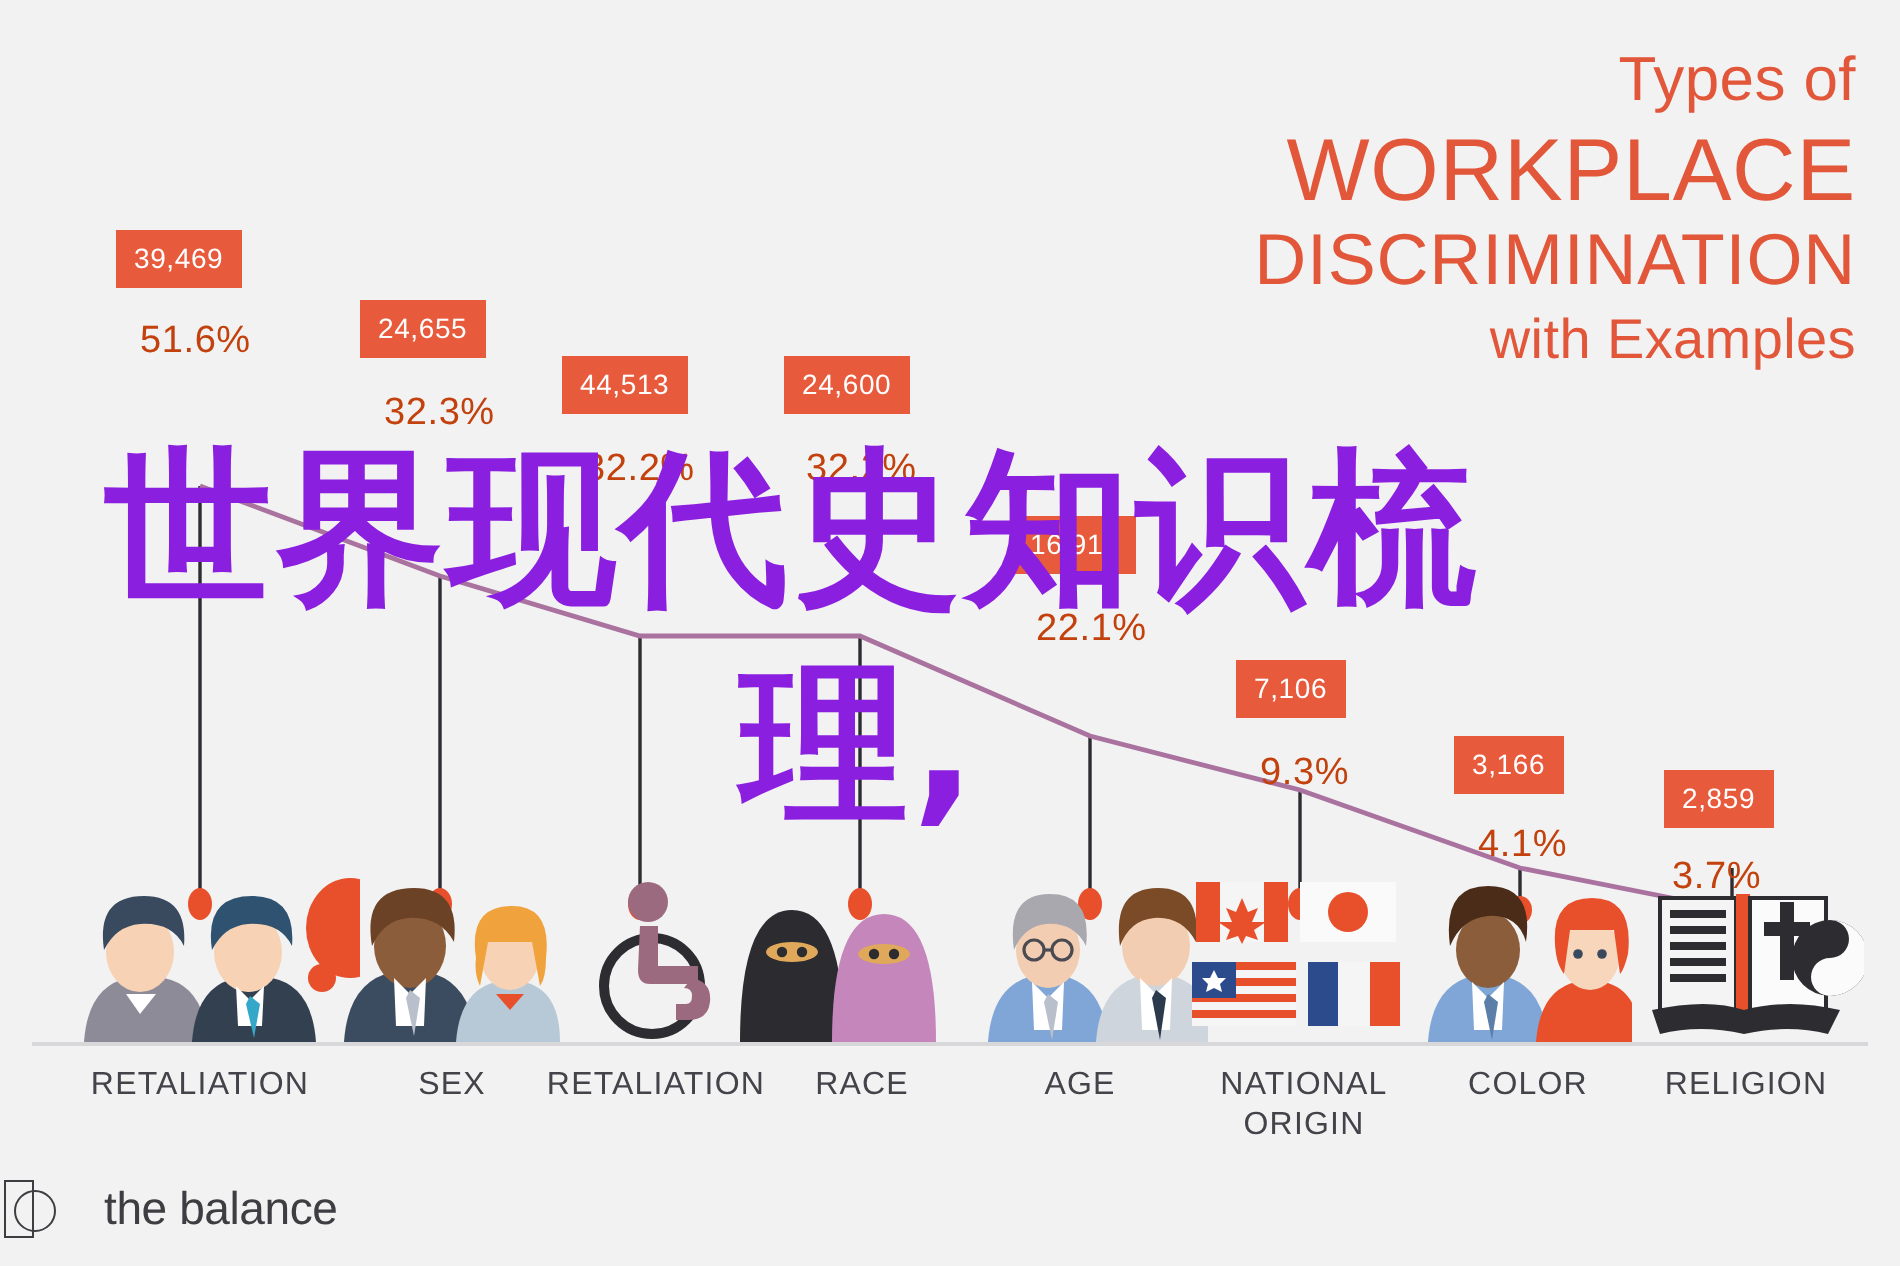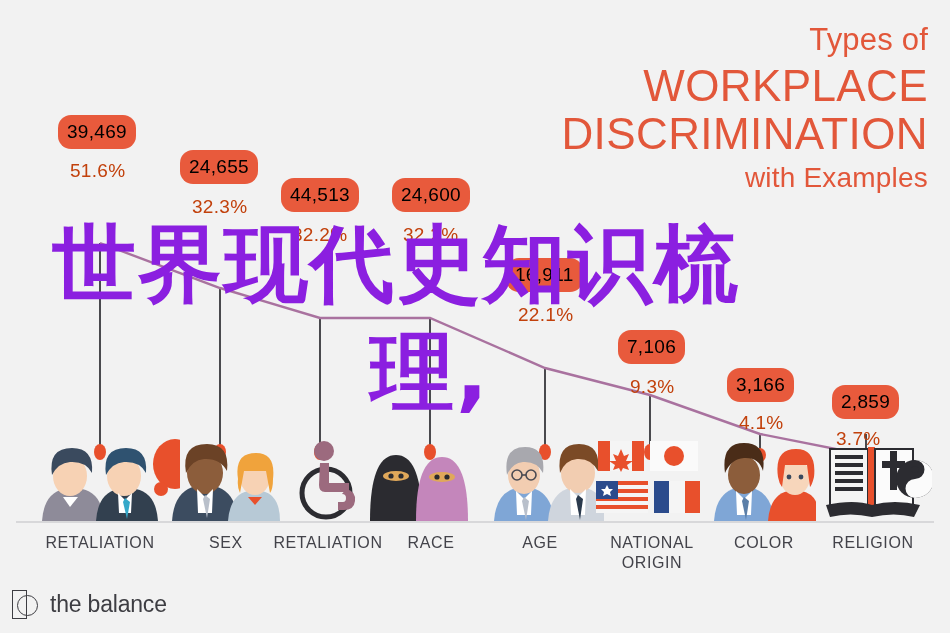--- a/index.html
+++ b/index.html
@@ -9,46 +9,46 @@
     font-family:"Liberation Sans","DejaVu Sans",sans-serif;
     position:relative;
   }
   #stage{position:relative;width:950px;height:633px;background:#f2f2f2;}
 
   
   .title-block{position:absolute;right:22px;top:24px;text-align:right;z-index:6;
     color:#e2573a;line-height:1.05;}
   .t-line1{font-size:31px;font-weight:400;letter-spacing:.2px;}
   .t-line2{font-size:44px;font-weight:400;letter-spacing:.4px;margin-top:6px;}
-  .t-line3{font-size:44px;font-weight:400;letter-spacing:.4px;margin-top:2px;}
+  .t-line3{font-size:36px;font-weight:400;letter-spacing:.4px;margin-top:2px;}
   .t-line4{font-size:28px;font-weight:400;letter-spacing:.2px;margin-top:6px;}
 
   
   .plot{position:absolute;left:0;top:0;width:950px;height:633px;}
   svg.lines{position:absolute;left:0;top:0;width:950px;height:633px;pointer-events:none;}
 
   
-  .chip{position:absolute;background:#e85a3c;color:#000000;
-    font-size:19px;line-height:1;padding:7px 9px 8px 9px;white-space:nowrap;
-    letter-spacing:.3px;border-radius:13px;}
+  .chip{position:absolute;background:#e85a3c;color:#ffffff;
+    font-size:14px;line-height:1;padding:7px 9px 8px 9px;white-space:nowrap;
+    letter-spacing:.3px;}
   .pct{position:absolute;color:#c2410c;font-size:19px;white-space:nowrap;letter-spacing:.3px;}
 
   
   .baseline{position:absolute;left:16px;top:521px;width:918px;height:2px;background:#d8d8da;}
 
   
   .catrow{position:absolute;left:0;top:533px;width:930px;height:60px;}
   .cat{position:absolute;text-align:center;color:#43434a;font-size:16px;
     letter-spacing:.6px;line-height:20px;}
 
   
   .iconwrap{position:absolute;bottom:112px;height:90px;}
 
   
-  .logo{position:absolute;left:10px;bottom:14px;display:flex;align-items:center;gap:10px;}
+  .logo{position:absolute;left:0;bottom:14px;display:flex;align-items:center;gap:22px;}
   .logo-mark{width:30px;height:30px;position:relative;}
   .logo-sq{position:absolute;left:2px;top:1px;width:13px;height:27px;border:1.6px solid #3d3d42;}
   .logo-ci{position:absolute;left:7px;top:6px;width:19px;height:19px;border:1.6px solid #3d3d42;border-radius:50%;}
   .logo-txt{color:#3d3d42;font-size:23px;letter-spacing:-.2px;}
 
   
   .cn-overlay{position:absolute;left:0;top:0;width:950px;z-index:40;pointer-events:none;}
   .cn-l1{position:absolute;left:52px;top:222px;font-size:84px;color:#8b1fe0;
     font-family:"DejaVu Sans",sans-serif;font-weight:700;letter-spacing:2px;line-height:1;}
   .cn-l2{position:absolute;left:370px;top:330px;font-size:84px;color:#8b1fe0;

